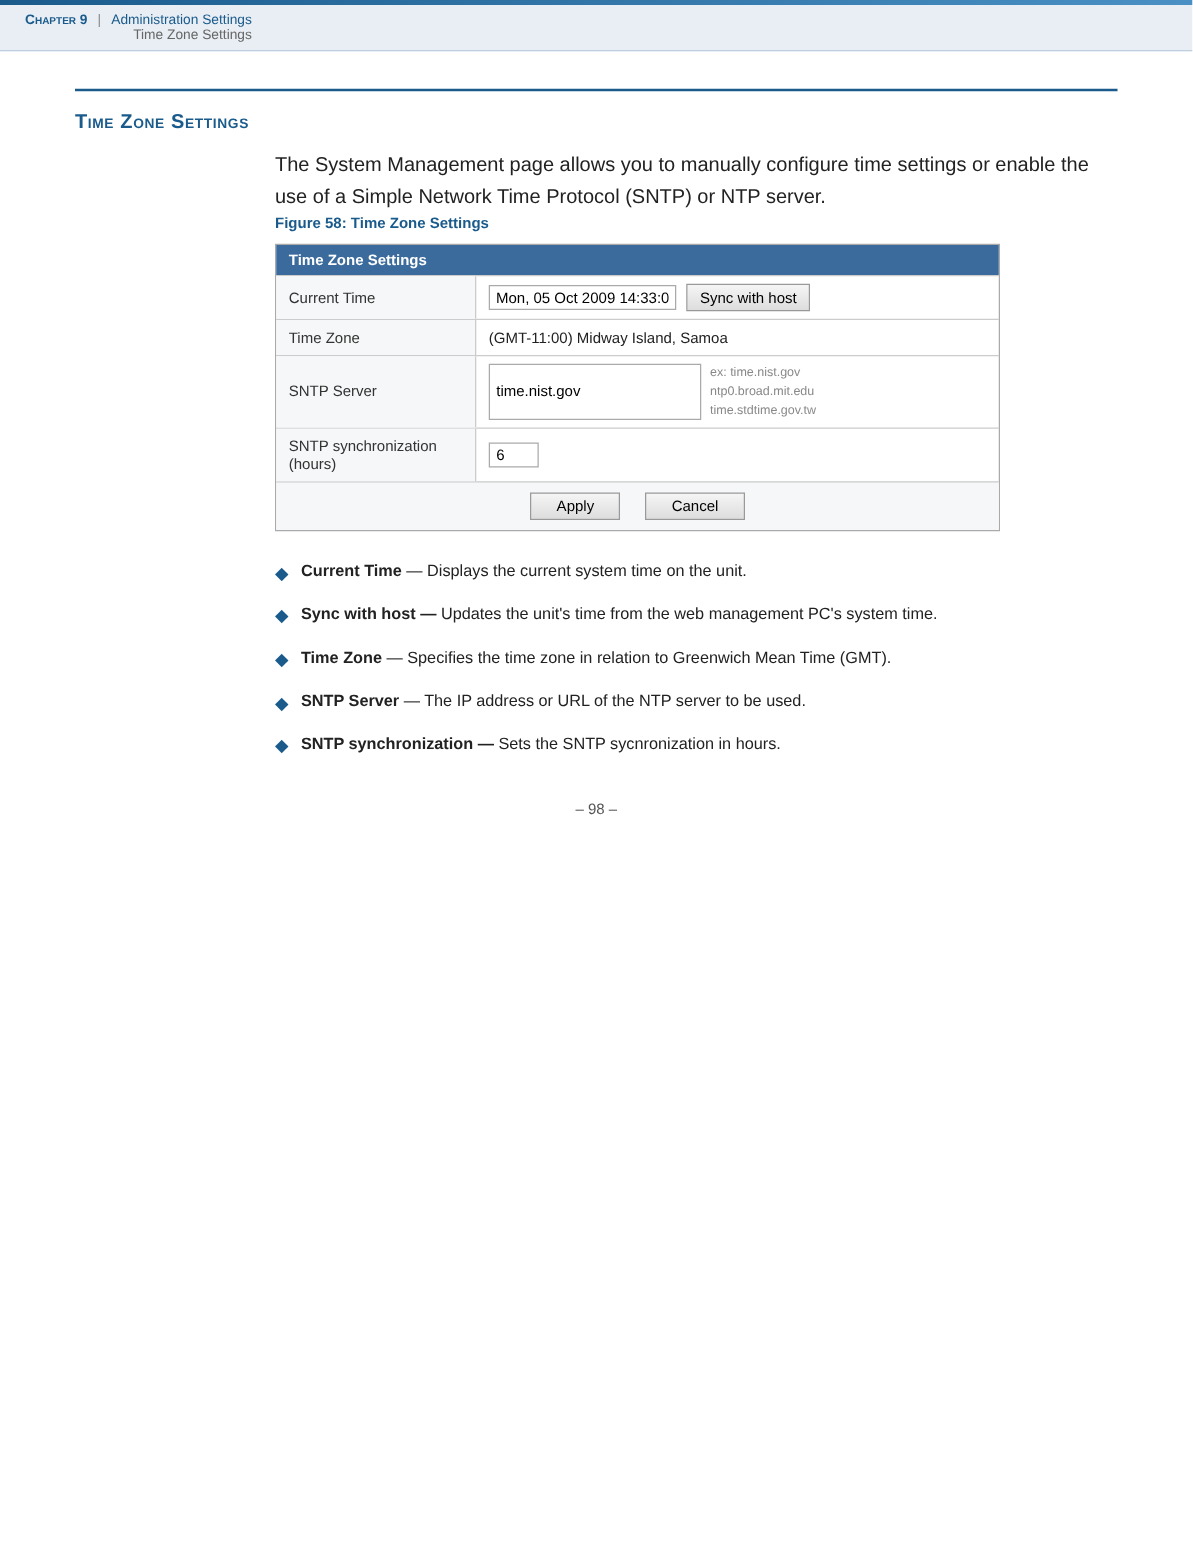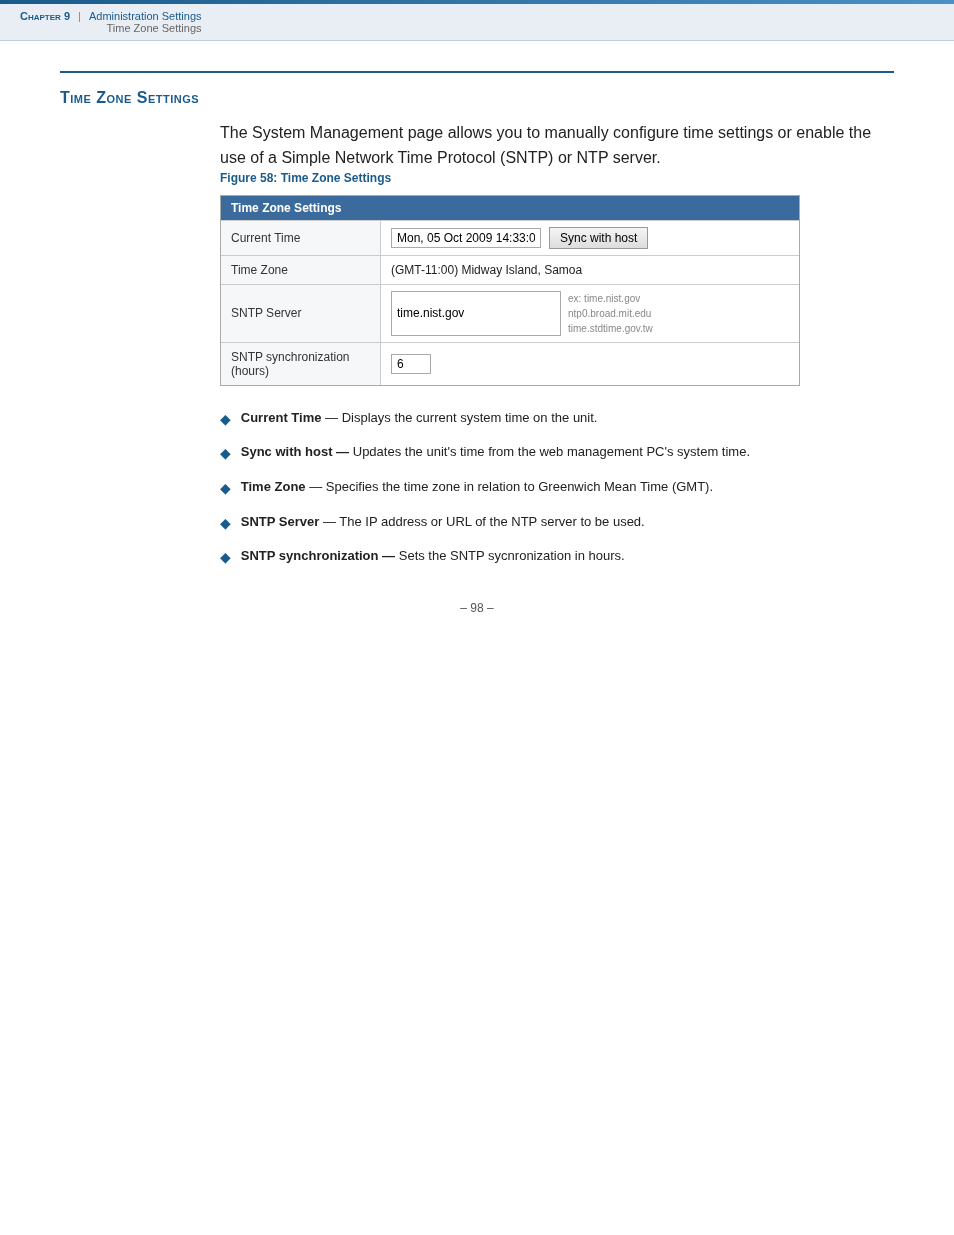--- a/index.html
+++ b/index.html
@@ -299,20 +299,24 @@
         </div>
       </div>
 
       <div class="tz-row">
         <div class="tz-label">SNTP synchronization (hours)</div>
         <div class="tz-value">
           <input type="text" class="tz-input-hours" value="6" style="">
         </div>
       </div>
 
+      <div class="tz-buttons-row">
+        <button class="apply-btn">Apply</button>
+        <button class="cancel-btn">Cancel</button>
+      </div>
     </div>
   </div>
 
 
   <ul class="desc-list">
     <li>
       <span class="bullet-diamond">◆</span>
       <span class="item-text"><strong>Current Time</strong> — Displays the current system time on the unit.</span>
     </li>
     <li>

